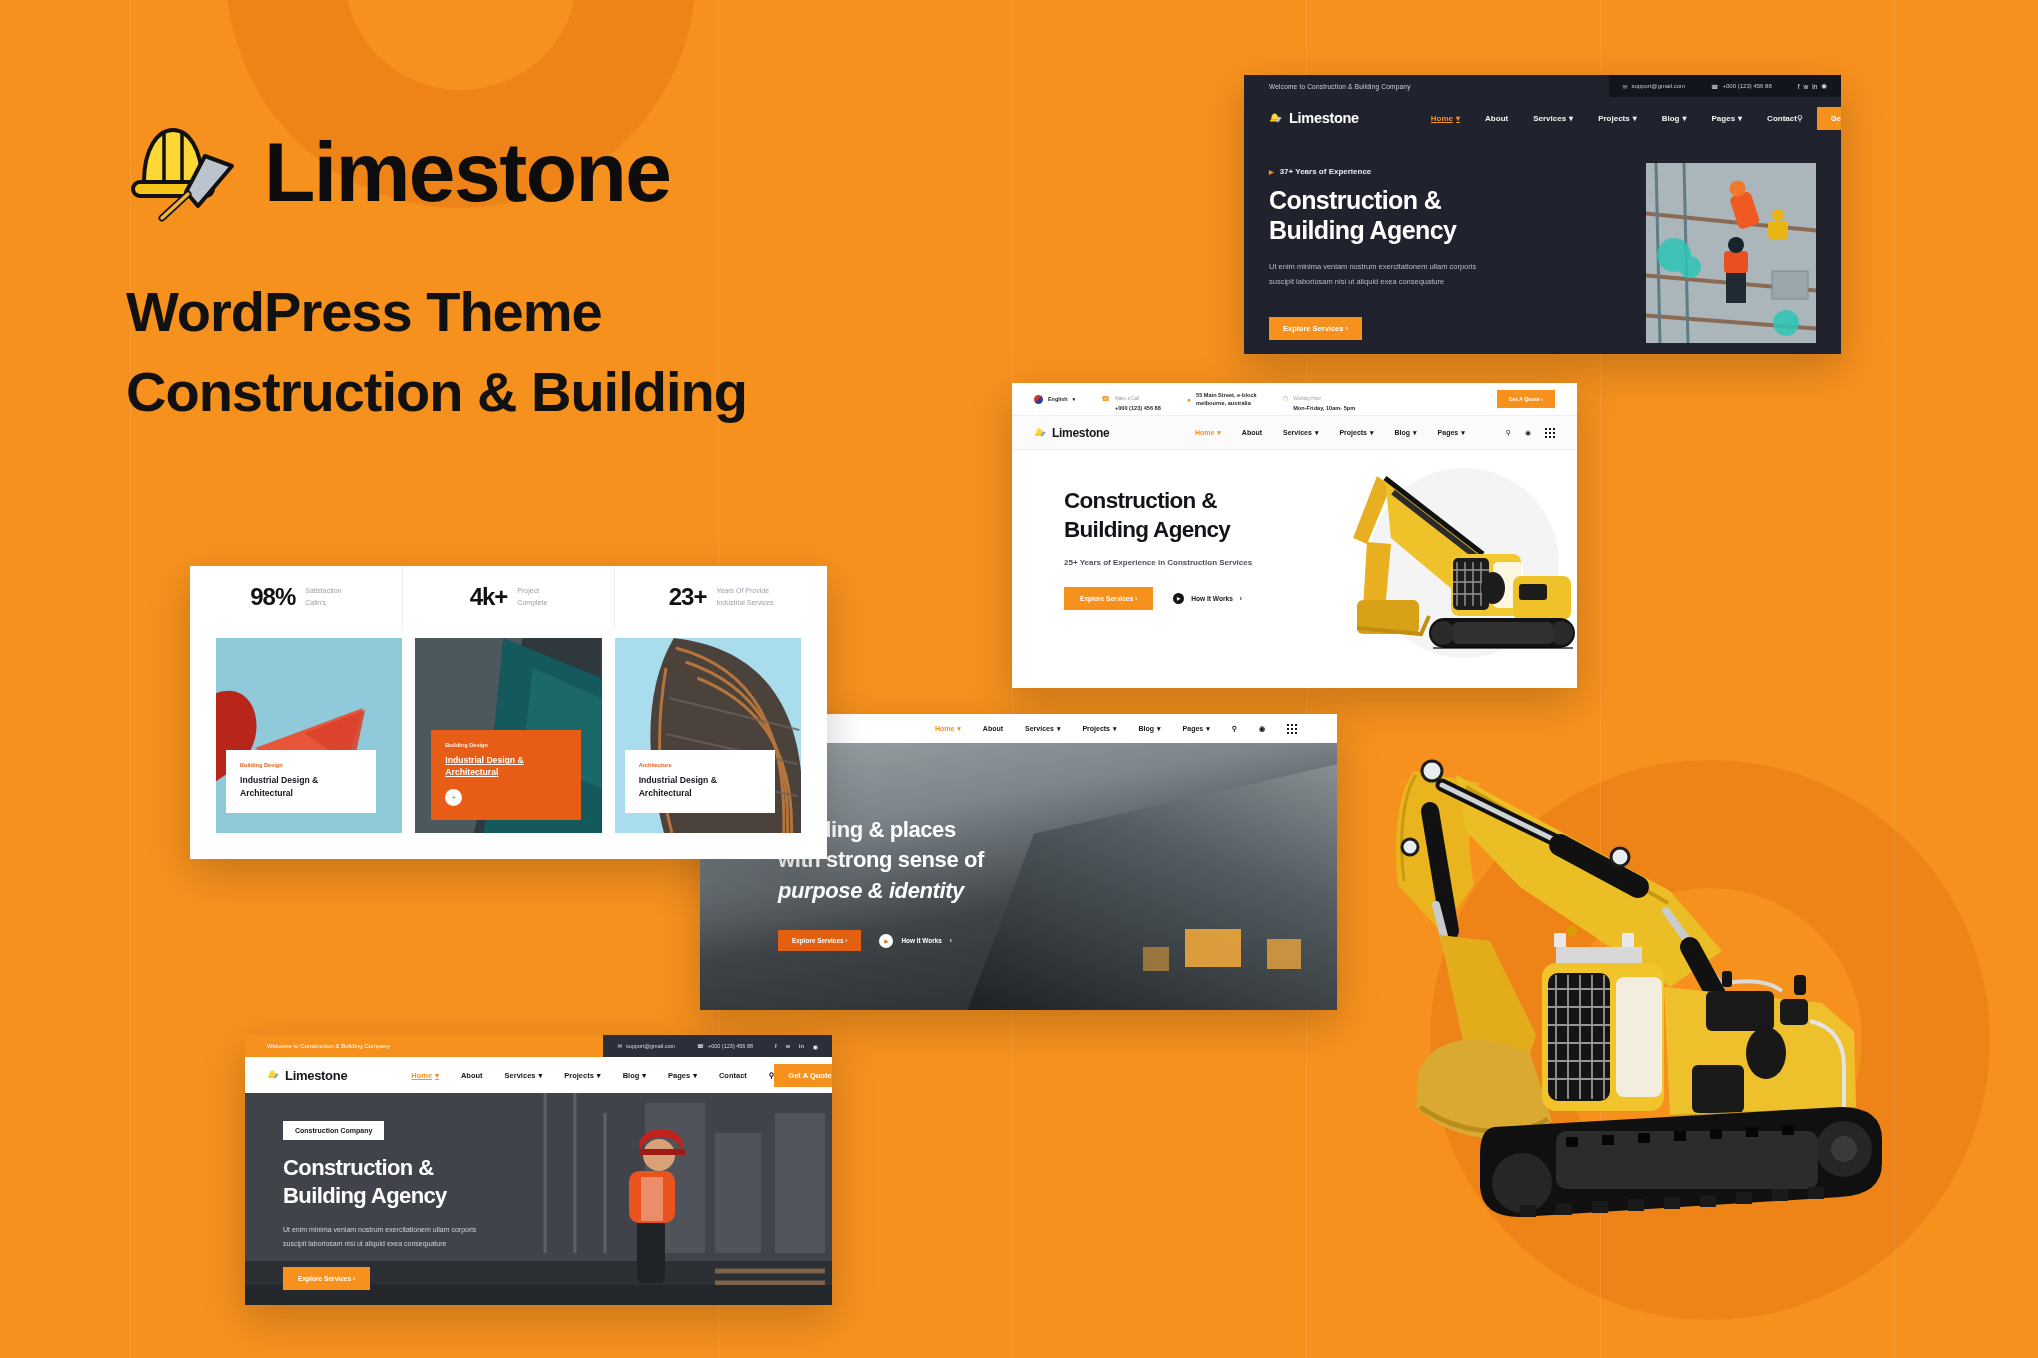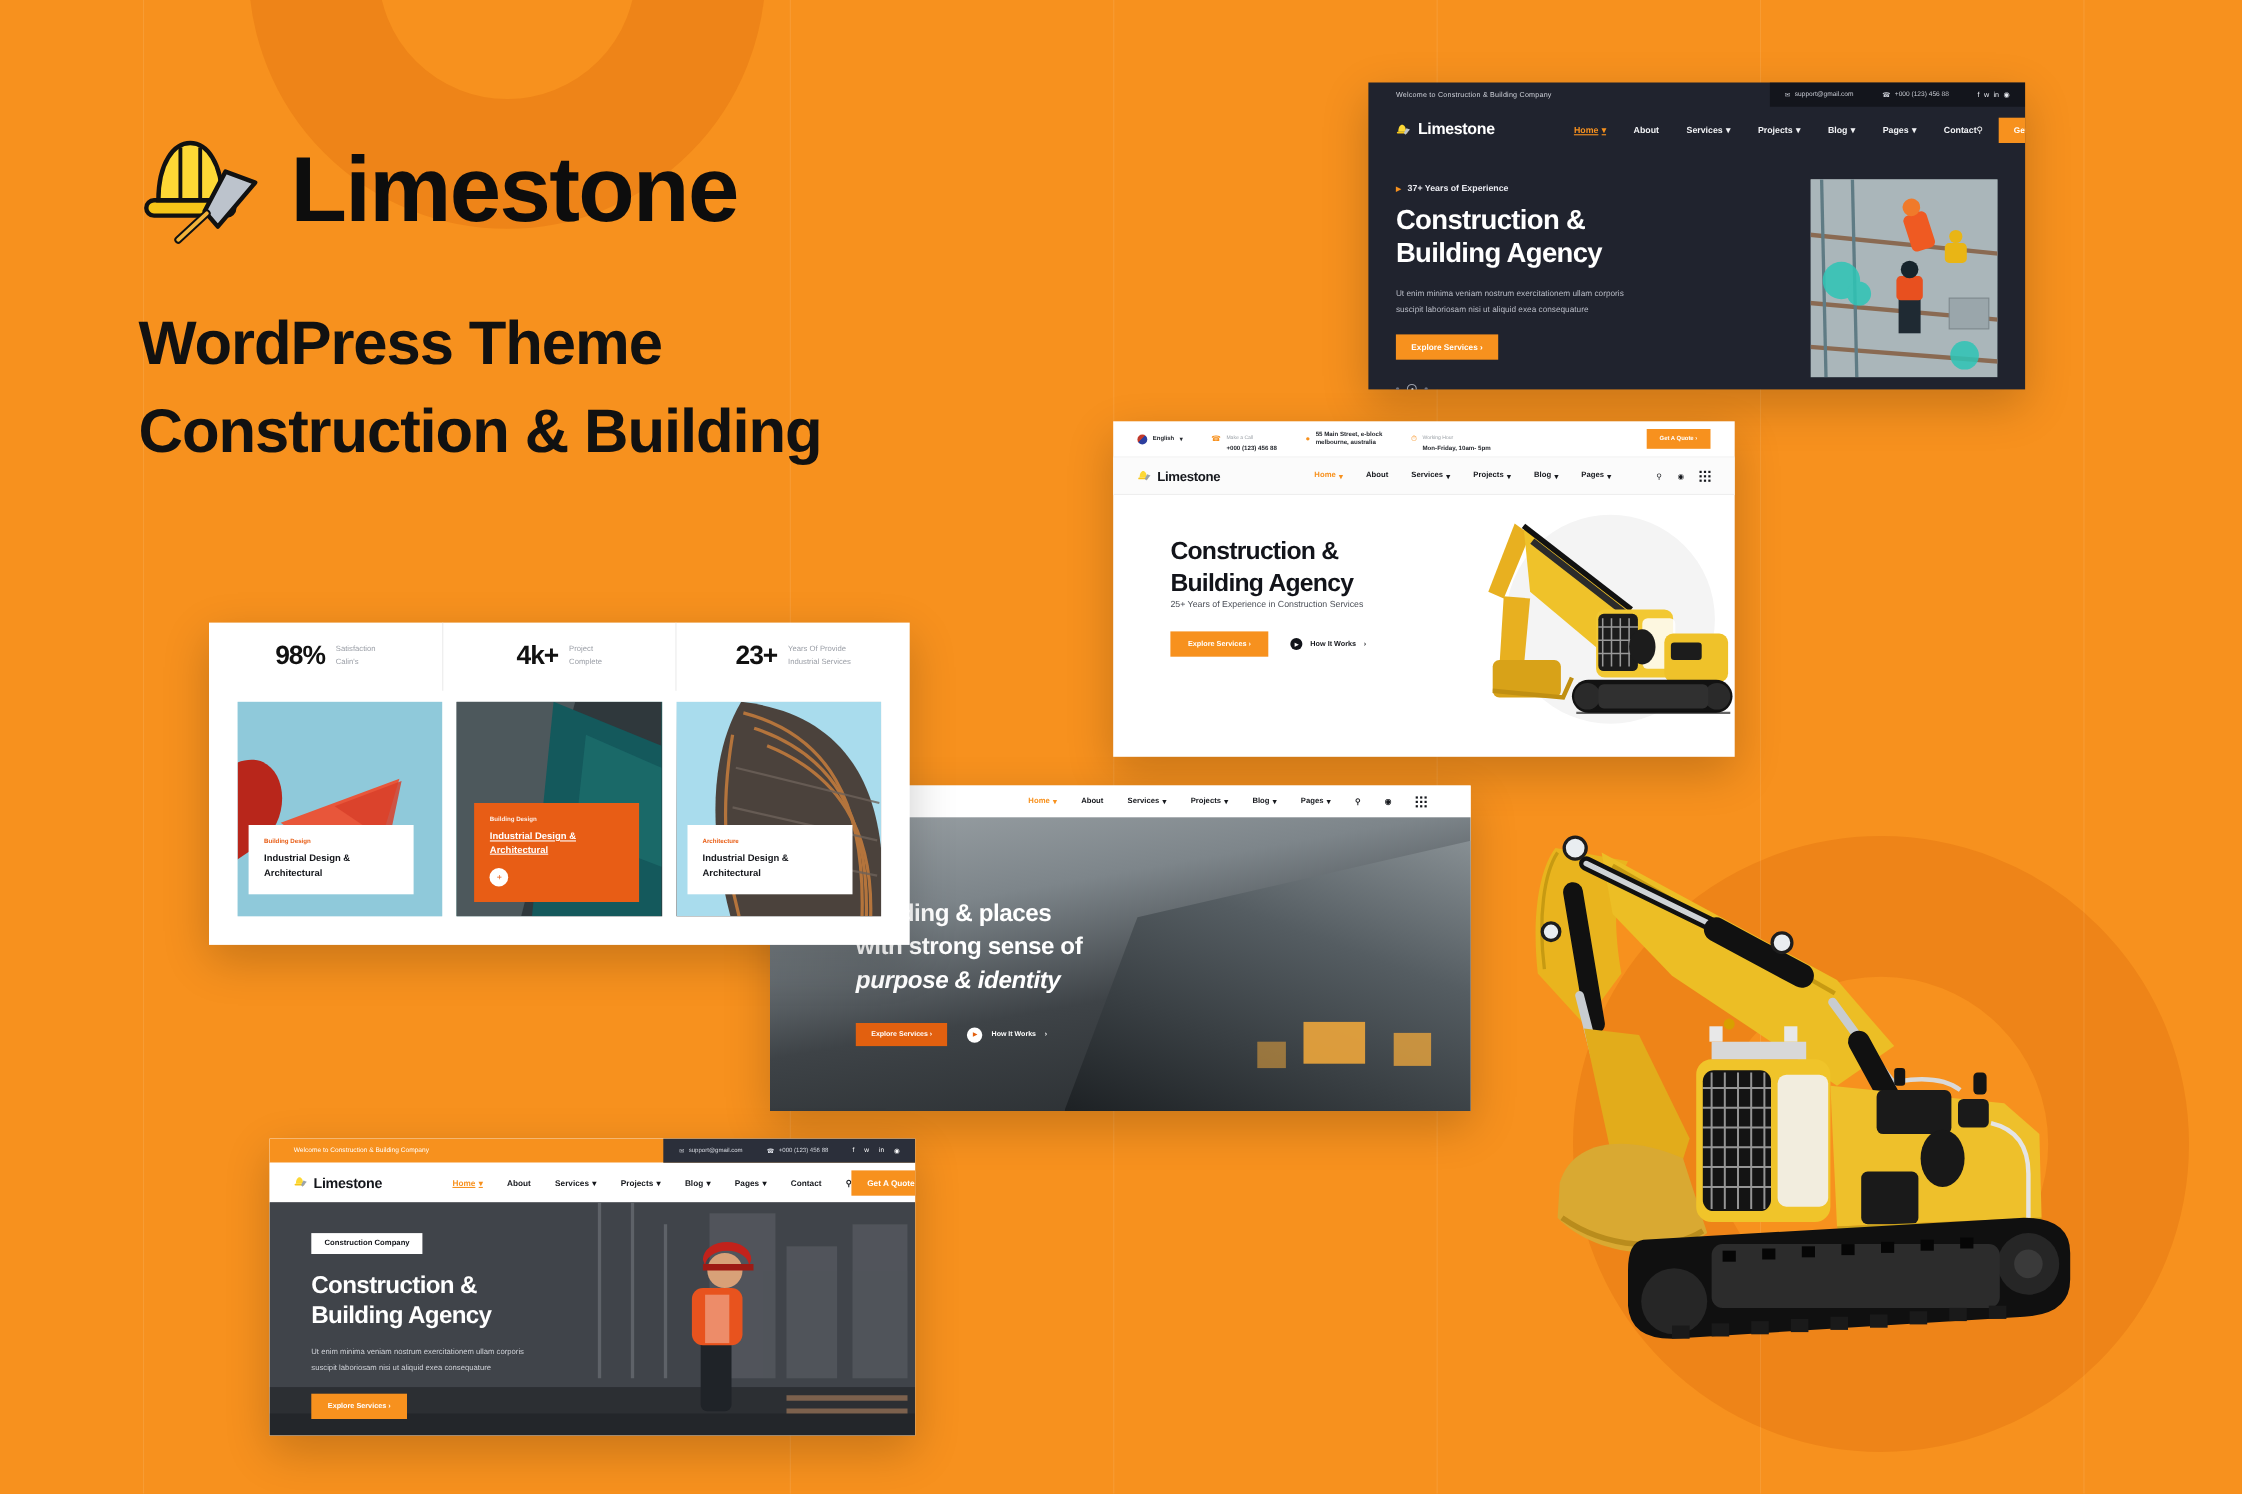--- a/index.html
+++ b/index.html
@@ -79,21 +79,21 @@
   .m2-nav { height:34px; display:flex; align-items:center; padding:0 22px; background:#fbfbfb; border-bottom:1px solid #eee; }
   .m2-logo { display:flex; align-items:center; gap:5px; font-size:12px; font-weight:700; color:#16181d; letter-spacing:-.3px; }
   .m2-menu { margin-left:auto; display:flex; gap:21px; align-items:center; }
   .m2-menu a { font-size:7px; color:#16181d; font-weight:600; text-decoration:none; display:flex; align-items:center; gap:3px; }
   .m2-menu a.active { color:#F7911E; }
   .m2-icons { display:flex; gap:14px; margin-left:20px; align-items:center; font-size:7px; color:#16181d; }
   .gi-dark { display:grid; grid-template-columns:repeat(3,2px); gap:2px; }
   .gi-dark b { width:2px; height:2px; background:#16181d; display:block; }
   .m2-body { position:relative; height:238px; padding:36px 0 0 52px; }
   .m2-h1 { font-size:22.5px; line-height:1.30; font-weight:700; color:#12141a; letter-spacing:-.7px; }
-  .m2-sub { font-size:8px; color:#4c5058; margin-top:0; font-weight:400; }
+  .m2-sub { font-size:8px; color:#4c5058; margin-top:13px; font-weight:700; }
   .m2-actions { display:flex; align-items:center; gap:20px; margin-top:20px; }
   .m2-btn { background:#F7911E; color:#fff; font-size:6.6px; font-weight:700; padding:8px 16px; }
   .m2-play { display:flex; align-items:center; gap:7px; font-size:6.6px; color:#16181d; font-weight:700; }
   .m2-play em { width:11px; height:11px; border-radius:50%; background:#12141a; color:#fff; font-style:normal;
     display:flex; align-items:center; justify-content:center; font-size:4.5px; }
   .m2-circle { position:absolute; right:18px; top:18px; width:190px; height:190px; border-radius:50%; background:#f4f4f4; }
 
   
   #mock3 { left:700px; top:714px; width:637px; height:296px; }
   .m3-nav { height:29px; display:flex; align-items:center; justify-content:flex-end; padding:0 40px; background:#fff; }
@@ -238,21 +238,21 @@
     <div class="m1-heroL">
       <div class="m1-eyebrow">37+ Years of Experience</div>
       <div class="m1-h1">
         <div>Construction &amp;</div>
         <div>Building Agency</div>
       </div>
       <div class="m1-p">
         <div>Ut enim minima veniam nostrum exercitationem ullam corporis</div>
         <div>suscipit laboriosam nisi ut aliquid exea consequature</div>
       </div>
-      <div style="margin-top:16px"><span class="btn-quote"><span>Explore Services</span> ›</span></div>
+      <div style="margin-top:28px"><span class="btn-quote"><span>Explore Services</span> ›</span></div>
       <div class="m1-dots">
           <s></s>
           <u></u>
           <s></s>
         </div>
     </div>
     <div class="m1-heroR">
       <svg width="170" height="180" viewBox="0 0 170 180">
         <rect width="170" height="180" fill="#aab6ba"></rect>
         <g stroke="#8a6a52" stroke-width="4">

